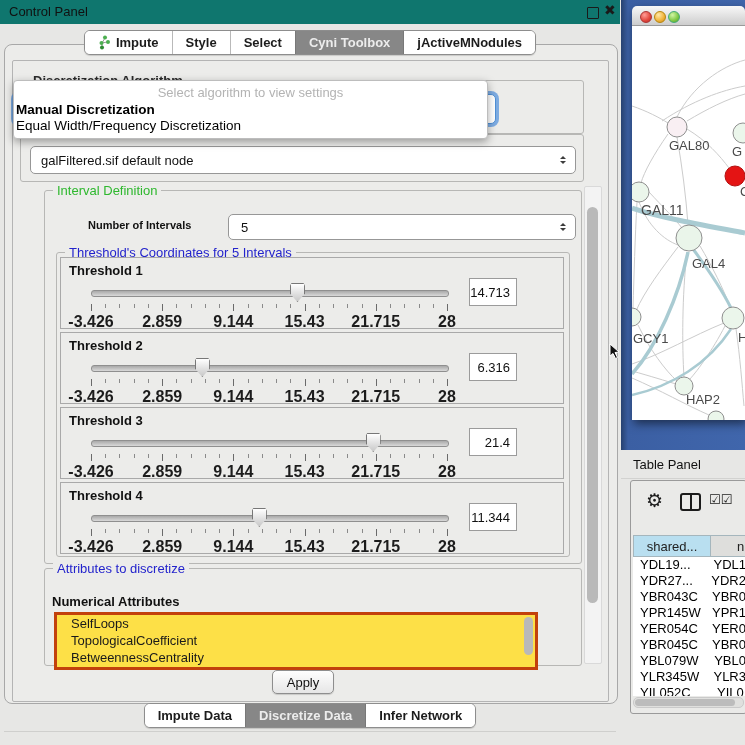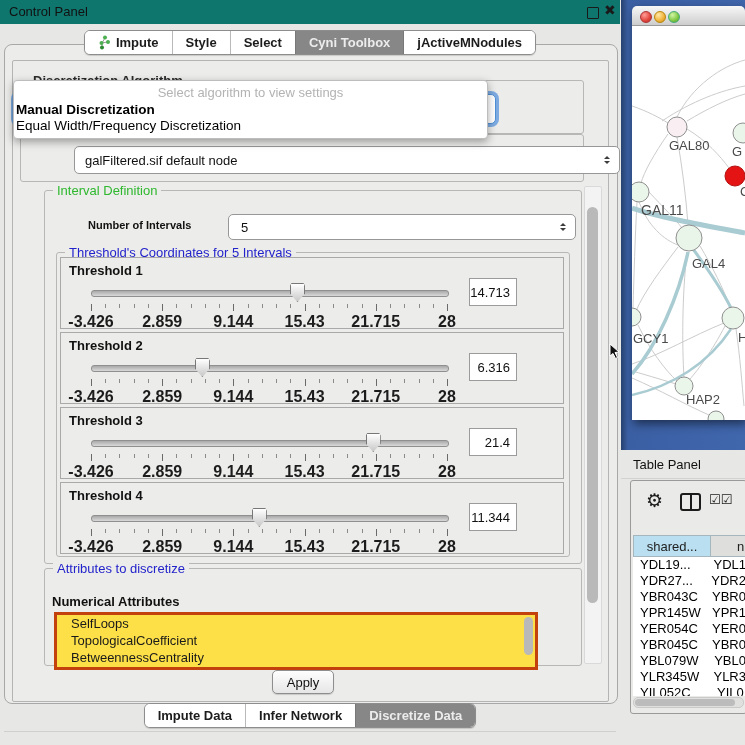--- a/index.html
+++ b/index.html
@@ -157,21 +157,21 @@
 
   <div class="abs popup">
     <div class="ph">Select algorithm to view settings</div>
     <div class="opt1">Manual Discretization</div>
     <div class="opt2">Equal Width/Frequency Discretization</div>
   </div>
 
   <div class="abs grp" style="left:20px;top:134px;width:562px;height:46px;z-index:6;">
     <span class="grp-title t-dark">Table Data</span>
   </div>
-  <div class="abs combo" style="left:30px;top:146px;width:544px;height:26px;z-index:7;margin-left:44px;">
+  <div class="abs combo" style="left:30px;top:146px;width:544px;height:26px;z-index:7;">
     <span class="val">galFiltered.sif default node</span>
     <span class="stepper">
         <i class="up"></i>
         <i class="dn"></i>
       </span>
   </div>
 
   <div class="abs vtrack" style="left:584px;top:186px;width:16px;height:476px;">
     <div class="vthumb" style="left:2px;top:20px;width:11px;height:396px;"></div>
   </div>
@@ -359,25 +359,25 @@
     <div class="vthumb" style="right:2px;top:2px;width:9px;height:38px;"></div>
   </div>
 
   <div class="abs btn" style="left:272px;top:670px;width:60px;height:22px;z-index:6;">Apply</div>
 
   <div class="abs bottom-tabbar">
     <div class="segmented">
         <div class="seg">
           <span>Impute Data</span>
         </div>
+        <div class="seg sel">
+          <span>Discretize Data</span>
+        </div>
         <div class="seg">
           <span>Infer Network</span>
-        </div>
-        <div class="seg sel">
-          <span>Discretize Data</span>
         </div>
       </div>
   </div>
   <div class="abs hline"></div>
 
   <div class="abs desktop" style="background: linear-gradient(90deg, rgb(39, 65, 111) 0px, rgb(59, 95, 163) 7px, rgb(64, 102, 172) 100%);"></div>
 
   <div class="abs net-window">
     <div class="net-titlebar">
       <div class="light red"></div>

